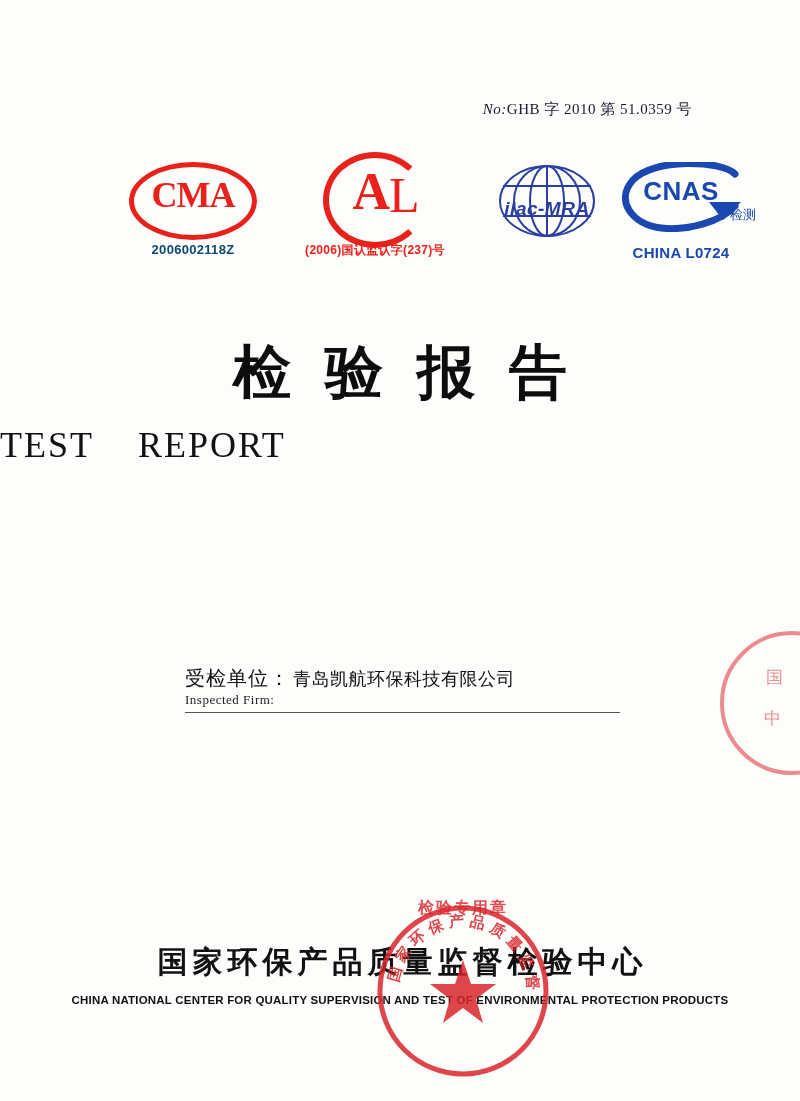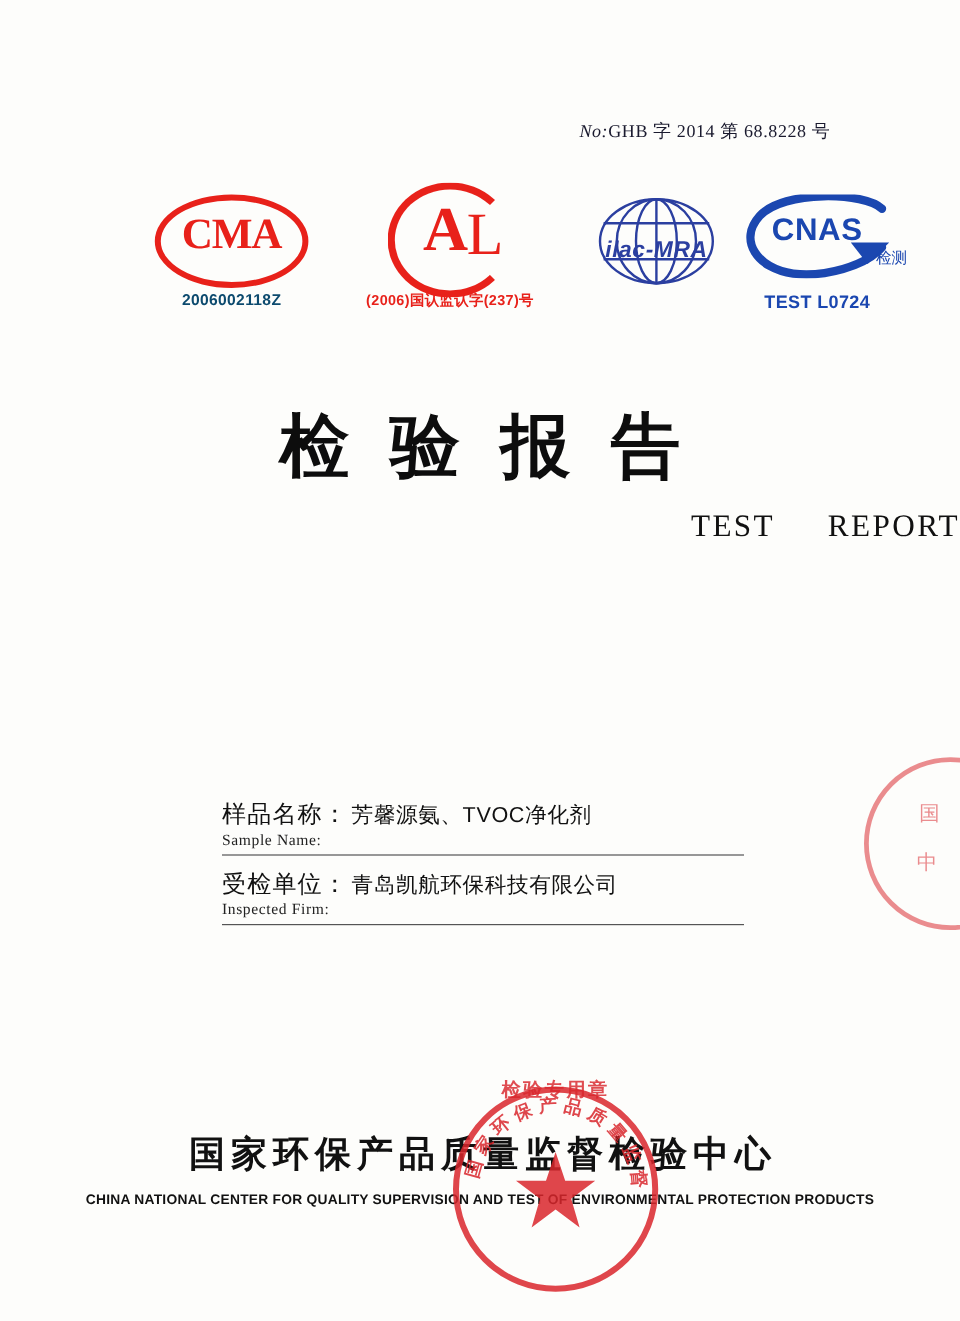--- a/index.html
+++ b/index.html
@@ -170,23 +170,23 @@
     font-weight: bold;
     font-size: 58px;
     letter-spacing: 34px;
     text-indent: 34px;
     color: #0d0d0d;
   }
   .title-en {
     position: absolute;
     top: 424px;
     left: 0; right: 0;
-    text-align: right;
-    font-family: "Liberation Serif", serif;
-    font-size: 26px;
+    text-align: left;
+    font-family: "Liberation Serif", serif;
+    font-size: 36px;
     letter-spacing: 2px;
     color: #111;
   }
   .title-en .gap { display: inline-block; width: 44px; }
 
   
   .fields {
     position: absolute;
     top: 665px;
     left: 185px;
@@ -291,21 +291,21 @@
     color: #d9262c;
     opacity: 0.82;
   }
 </style>
 </head>
 <body>
 
 <div class="page">
 
   <div class="report-no">
-    <span class="no-label">No:</span><span>GHB 字 2014 第 68.8228 号</span>
+    <span class="no-label">No:</span><span>GHB 字 2010 第 51.0359 号</span>
   </div>
 
   <div class="logos">
 
     <div class="logo logo-cma">
       <div class="mark">
         <div class="cma-ring"></div>
         <div class="cma-text">CMA</div>
       </div>
       <div class="logo-caption caption">2006002118Z</div>
@@ -338,38 +338,32 @@
 
     <div class="logo logo-cnas">
       <div class="mark">
         <svg class="cnas-swoosh" viewBox="0 0 128 70">
           <path d="M118 12 C104 -2 36 -4 16 18 C-2 38 14 62 44 66 C70 69 104 60 118 44" fill="none" stroke="#1b47b0" stroke-width="7" stroke-linecap="round"></path>
           <path d="M92 40 L124 40 L106 58 Z" fill="#1b47b0"></path>
         </svg>
         <div class="cnas-text">CNAS</div>
         <div class="cnas-cn">检测</div>
       </div>
-      <div class="logo-caption caption">TEST L0724</div>
+      <div class="logo-caption caption">CHINA L0724</div>
     </div>
 
   </div>
 
   <div class="title-cn">检验报告</div>
   <div class="title-en">
     <span>TEST</span><span class="gap"></span><span>REPORT</span>
   </div>
 
   <div class="fields">
 
-    <div class="field-row">
-      <div class="field-label-cn">样品名称：</div>
-      <div class="field-label-en">Sample Name:</div>
-      <div class="field-value v-sample">芳馨源氨、TVOC净化剂</div>
-      <div class="field-line"></div>
-    </div>
 
     <div class="field-row">
       <div class="field-label-cn">受检单位：</div>
       <div class="field-label-en">Inspected Firm:</div>
       <div class="field-value v-firm">青岛凯航环保科技有限公司</div>
       <div class="field-line"></div>
     </div>
 
 
   </div>

